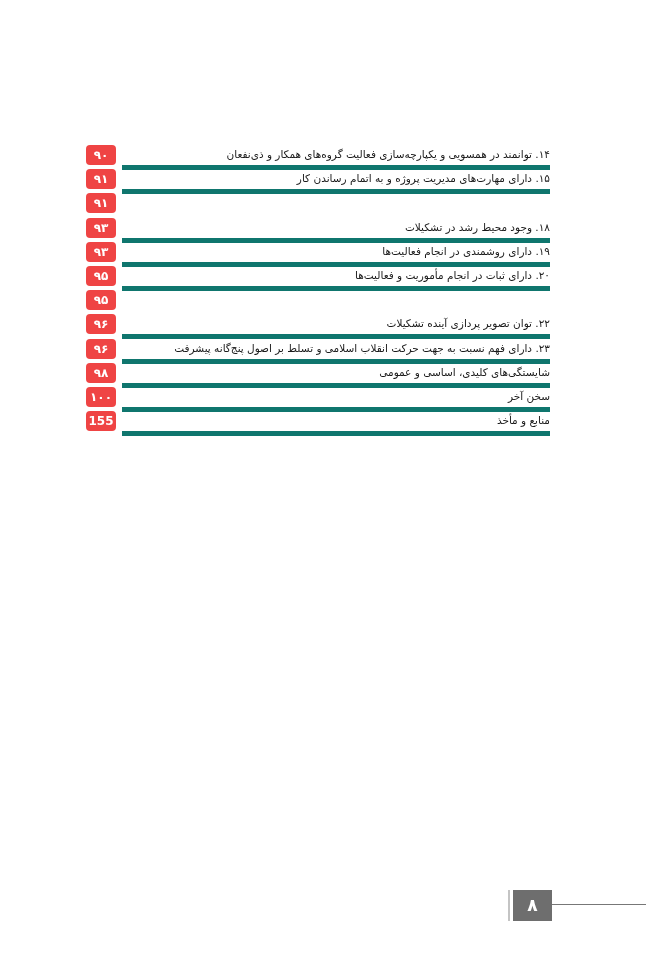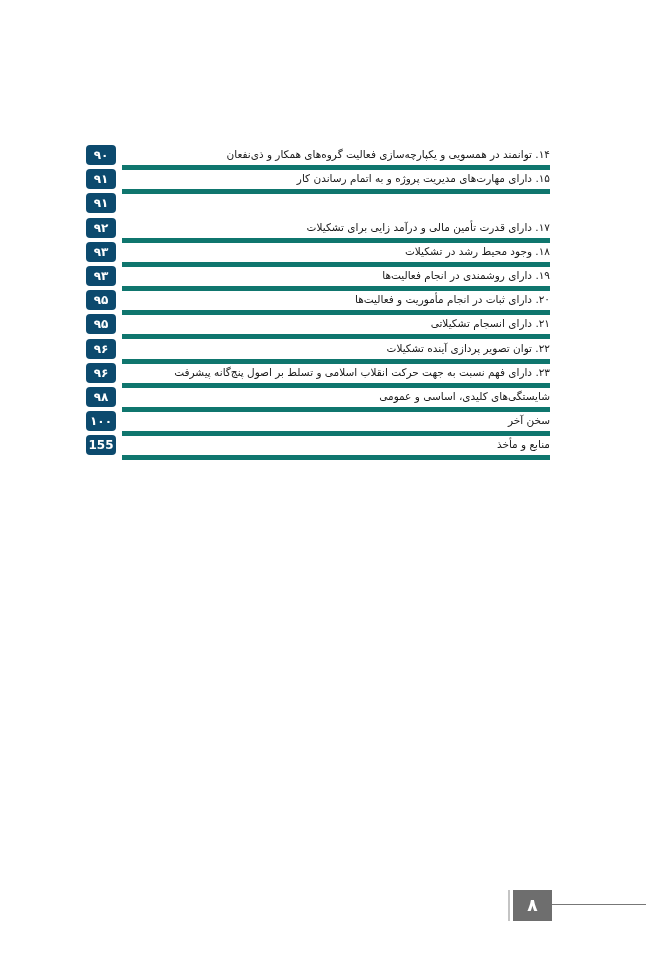--- a/index.html
+++ b/index.html
@@ -1,21 +1,21 @@
 <!DOCTYPE html>
 <html><head>
 <meta charset="utf-8">
 <style>
   html, body { margin:0; padding:0; background:#ffffff; }
   body { width:646px; height:969px; position:relative; overflow:hidden;
          font-family: "DejaVu Sans", sans-serif; }
   .toc { position:absolute; left:86px; top:144px; width:464px; }
   .row { position:relative; height:24.2px; }
   .badge { position:absolute; left:0; top:1px; width:30px; height:20px;
-           background:#0c4a6e; border-radius:4px; color:#ffffff;
+           background:#ef4444; border-radius:4px; color:#ffffff;
            font-size:12px; font-weight:bold; line-height:20px; text-align:center;
            direction:rtl; }
   .entry { position:absolute; left:36px; right:0; top:0; height:21px;
            border-bottom:5px solid #0f766e; direction:rtl; text-align:right;
            font-size:10.5px; line-height:20px; color:#1a1a1a; white-space:nowrap;
            font-family: "DejaVu Sans", sans-serif; }
   .footer-box { position:absolute; left:513px; top:890px; width:39px; height:31px;
                 background:#6e6e6e; color:#ffffff; font-size:17px; font-weight:bold;
                 text-align:center; line-height:31px; }
   .footer-bar { position:absolute; left:508px; top:890px; width:2px; height:31px;
@@ -32,38 +32,33 @@
       <span class="entry">۱۴. توانمند در همسویی و یکپارچه‌سازی فعالیت گروه‌های همکار و ذی‌نفعان</span>
     </div>
   <div class="row">
       <span class="badge">۹۱</span>
       <span class="entry">۱۵. دارای مهارت‌های مدیریت پروژه و به اتمام رساندن کار</span>
     </div>
   <div class="row">
       <span class="badge">۹۱</span>
     </div>
   <div class="row">
-      <span class="badge">۹۲</span>
-      <span class="entry">۱۷. دارای قدرت تأمین مالی و درآمد زایی برای تشکیلات</span>
-    </div>
-  <div class="row">
       <span class="badge">۹۳</span>
       <span class="entry">۱۸. وجود محیط رشد در تشکیلات</span>
     </div>
   <div class="row">
       <span class="badge">۹۳</span>
       <span class="entry">۱۹. دارای روشمندی در انجام فعالیت‌ها</span>
     </div>
   <div class="row">
       <span class="badge">۹۵</span>
       <span class="entry">۲۰. دارای ثبات در انجام مأموریت و فعالیت‌ها</span>
     </div>
   <div class="row">
       <span class="badge">۹۵</span>
-      <span class="entry">۲۱. دارای انسجام تشکیلاتی</span>
     </div>
   <div class="row">
       <span class="badge">۹۶</span>
       <span class="entry">۲۲. توان تصویر پردازی آینده تشکیلات</span>
     </div>
   <div class="row">
       <span class="badge">۹۶</span>
       <span class="entry">۲۳. دارای فهم نسبت به جهت حرکت انقلاب اسلامی و تسلط بر اصول پنج‌گانه پیشرفت</span>
     </div>
   <div class="row">

